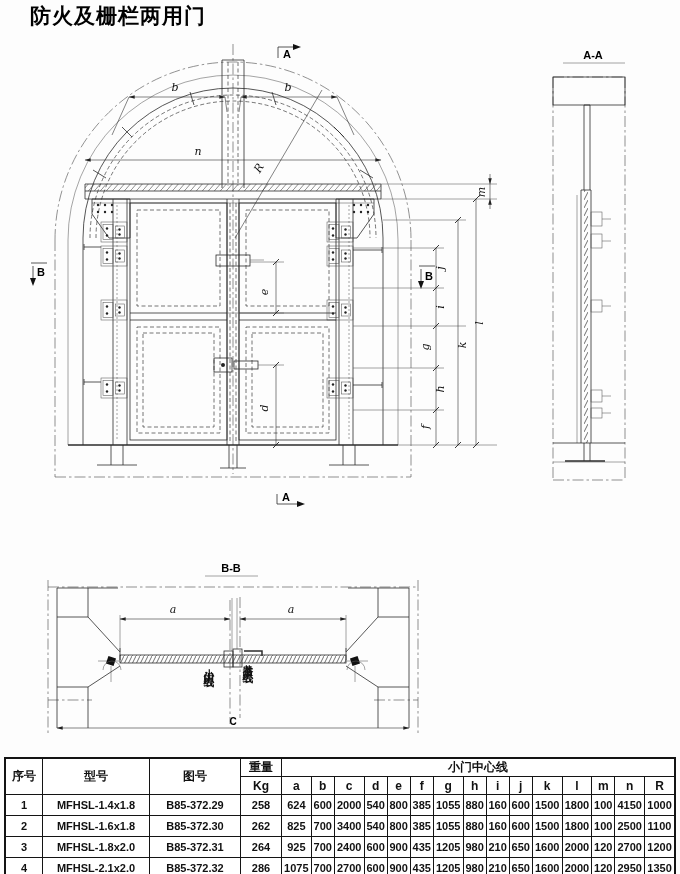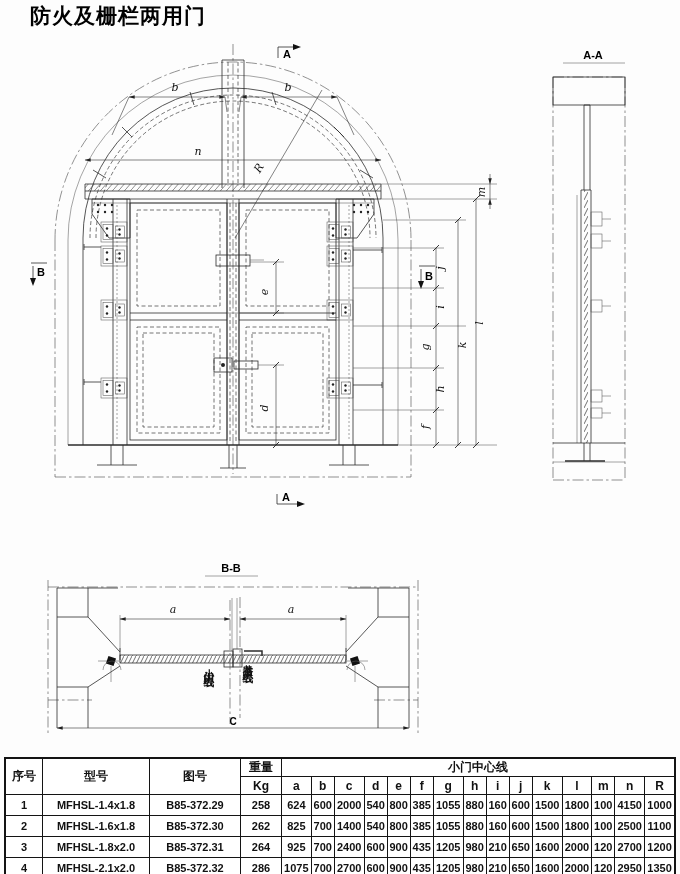--- a/index.html
+++ b/index.html
@@ -498,21 +498,21 @@
         <td>4150</td>
         <td>1000</td>
       </tr>
       <tr>
         <td>2</td>
         <td>MFHSL-1.6x1.8</td>
         <td>B85-372.30</td>
         <td>262</td>
         <td>825</td>
         <td>700</td>
-        <td>1400</td>
+        <td>3400</td>
         <td>540</td>
         <td>800</td>
         <td>385</td>
         <td>1055</td>
         <td>880</td>
         <td>160</td>
         <td>600</td>
         <td>1500</td>
         <td>1800</td>
         <td>100</td>

